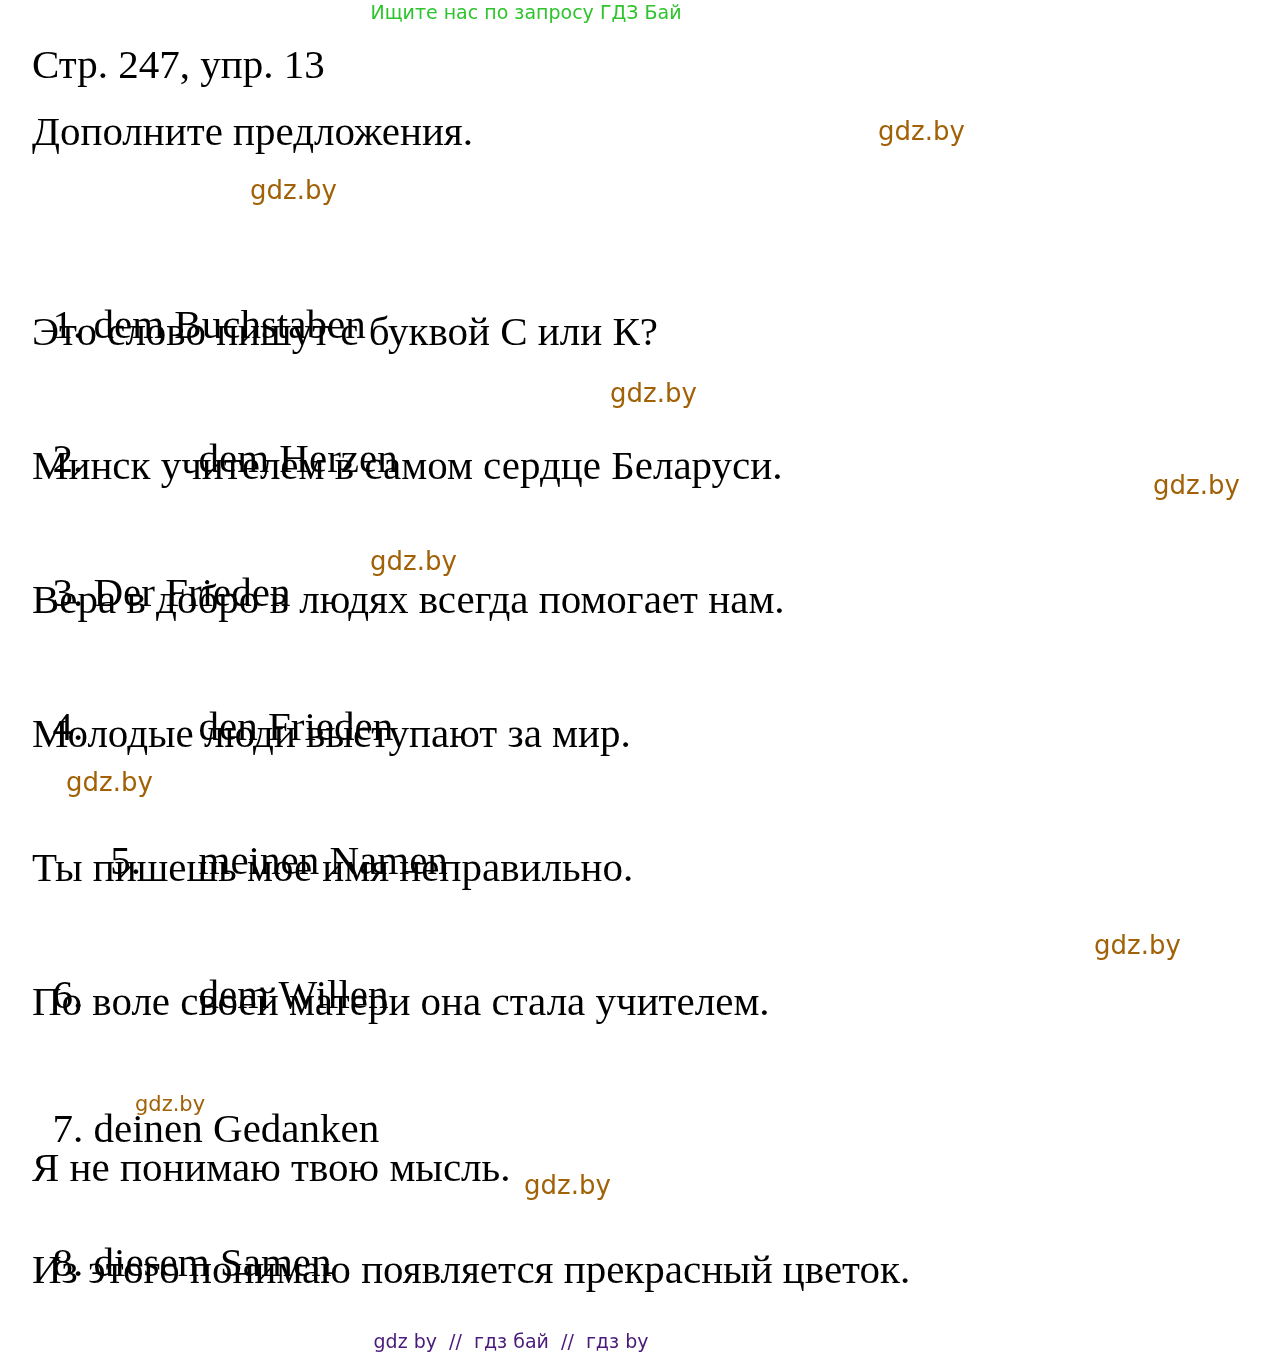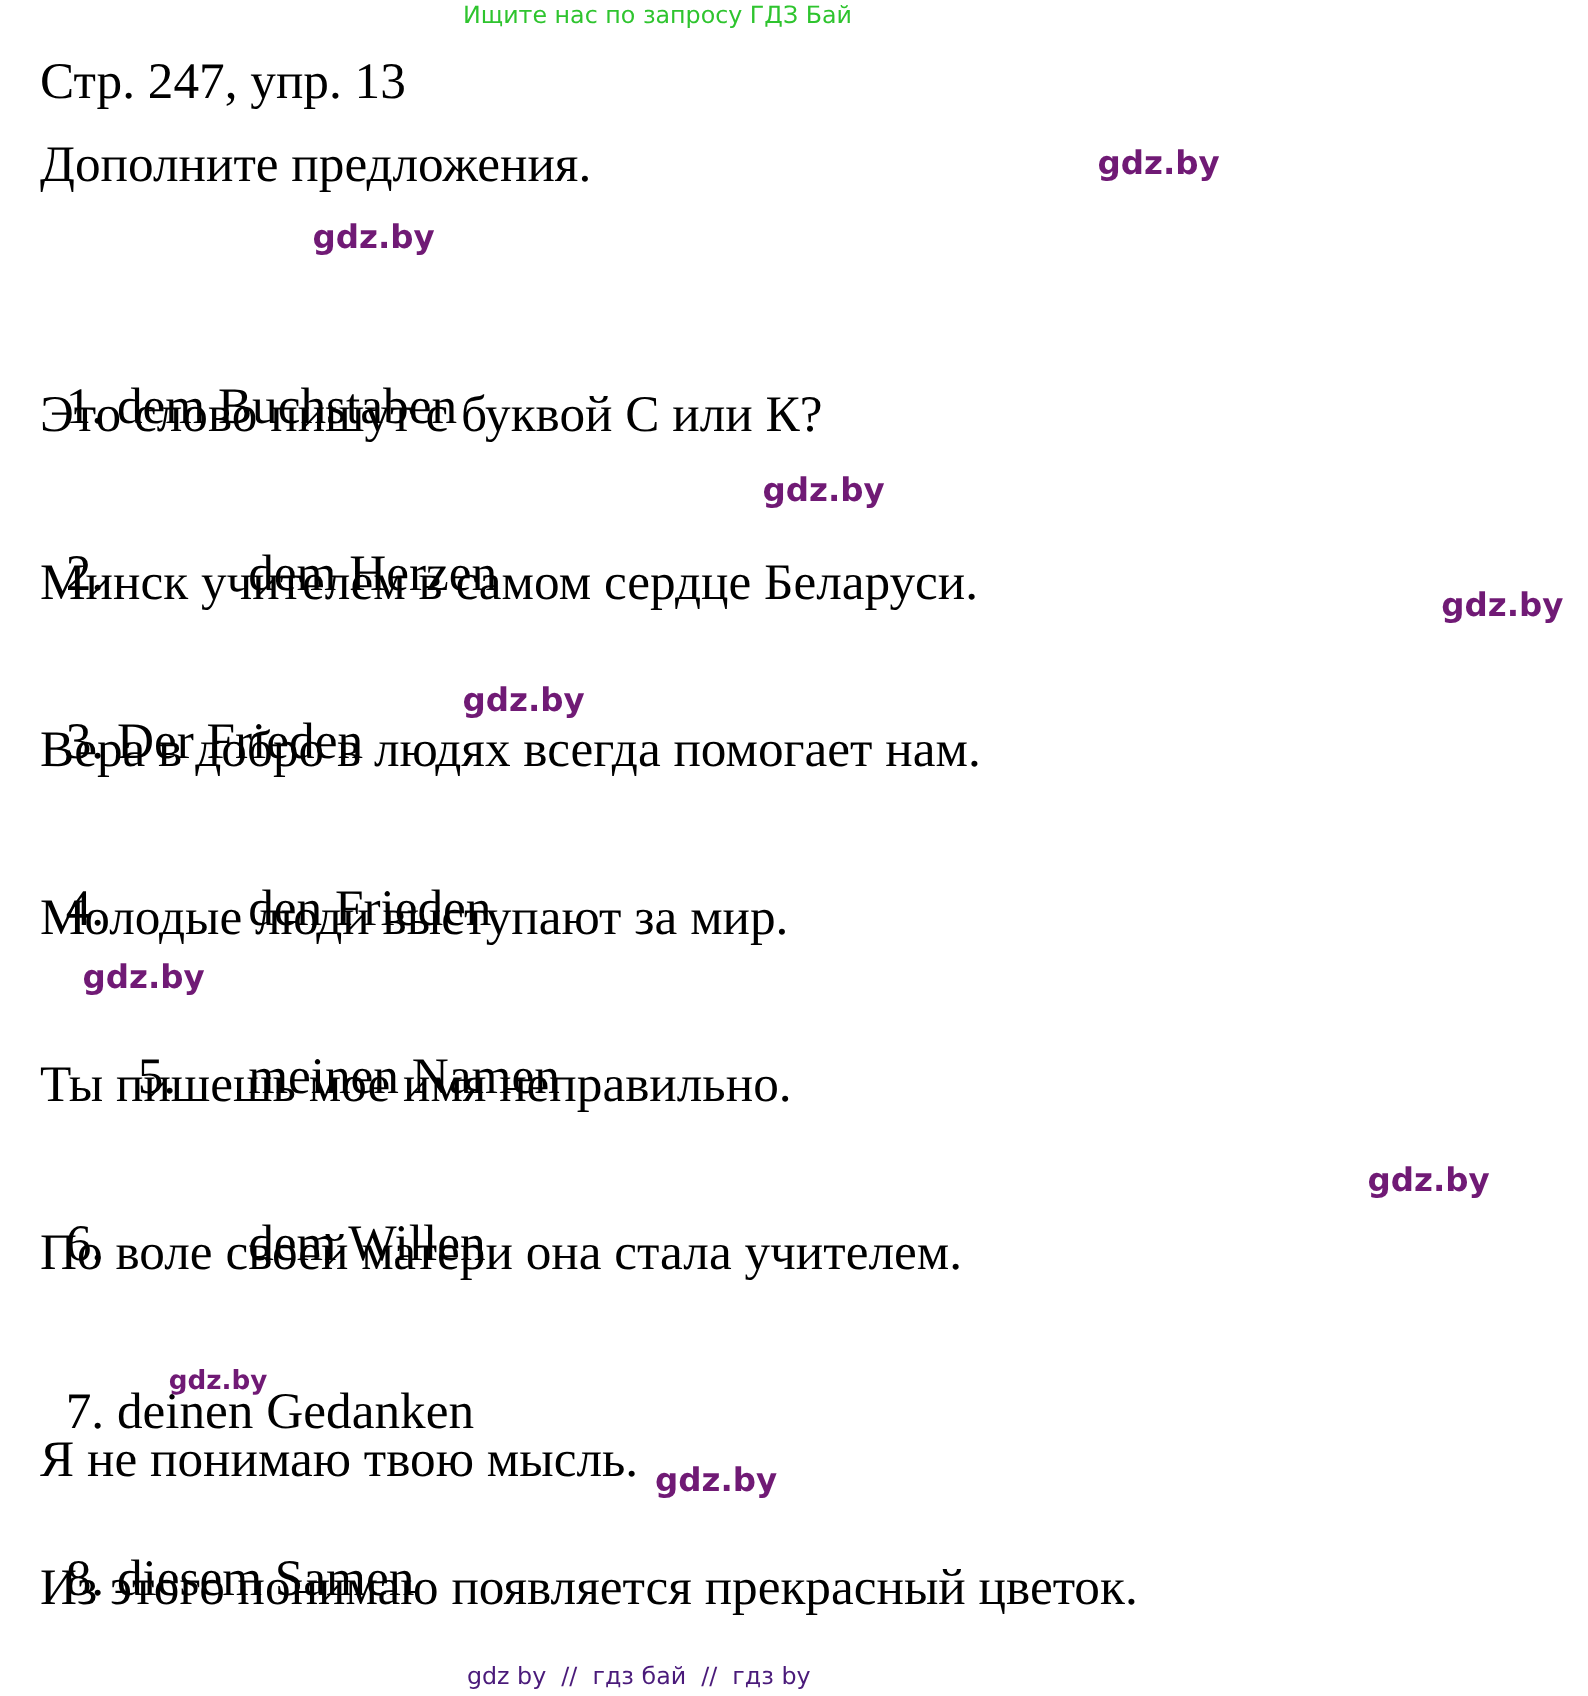--- a/index.html
+++ b/index.html
@@ -37,22 +37,21 @@
       display: inline-block;
     }
     .num-line .num.spaced {
       width: 146px;
     }
     .wm {
       position: absolute;
       font-family: "DejaVu Sans", sans-serif;
       font-size: 26px;
       line-height: 30px;
-      color: #701a75;
-      font-weight: bold;
+      color: #a16207;
     }
     .bottom-banner {
       position: absolute;
       top: 1328px;
       left: 0;
       width: 1022px;
       text-align: center;
       font-family: "DejaVu Sans", sans-serif;
       font-size: 19px;
       line-height: 26px;

